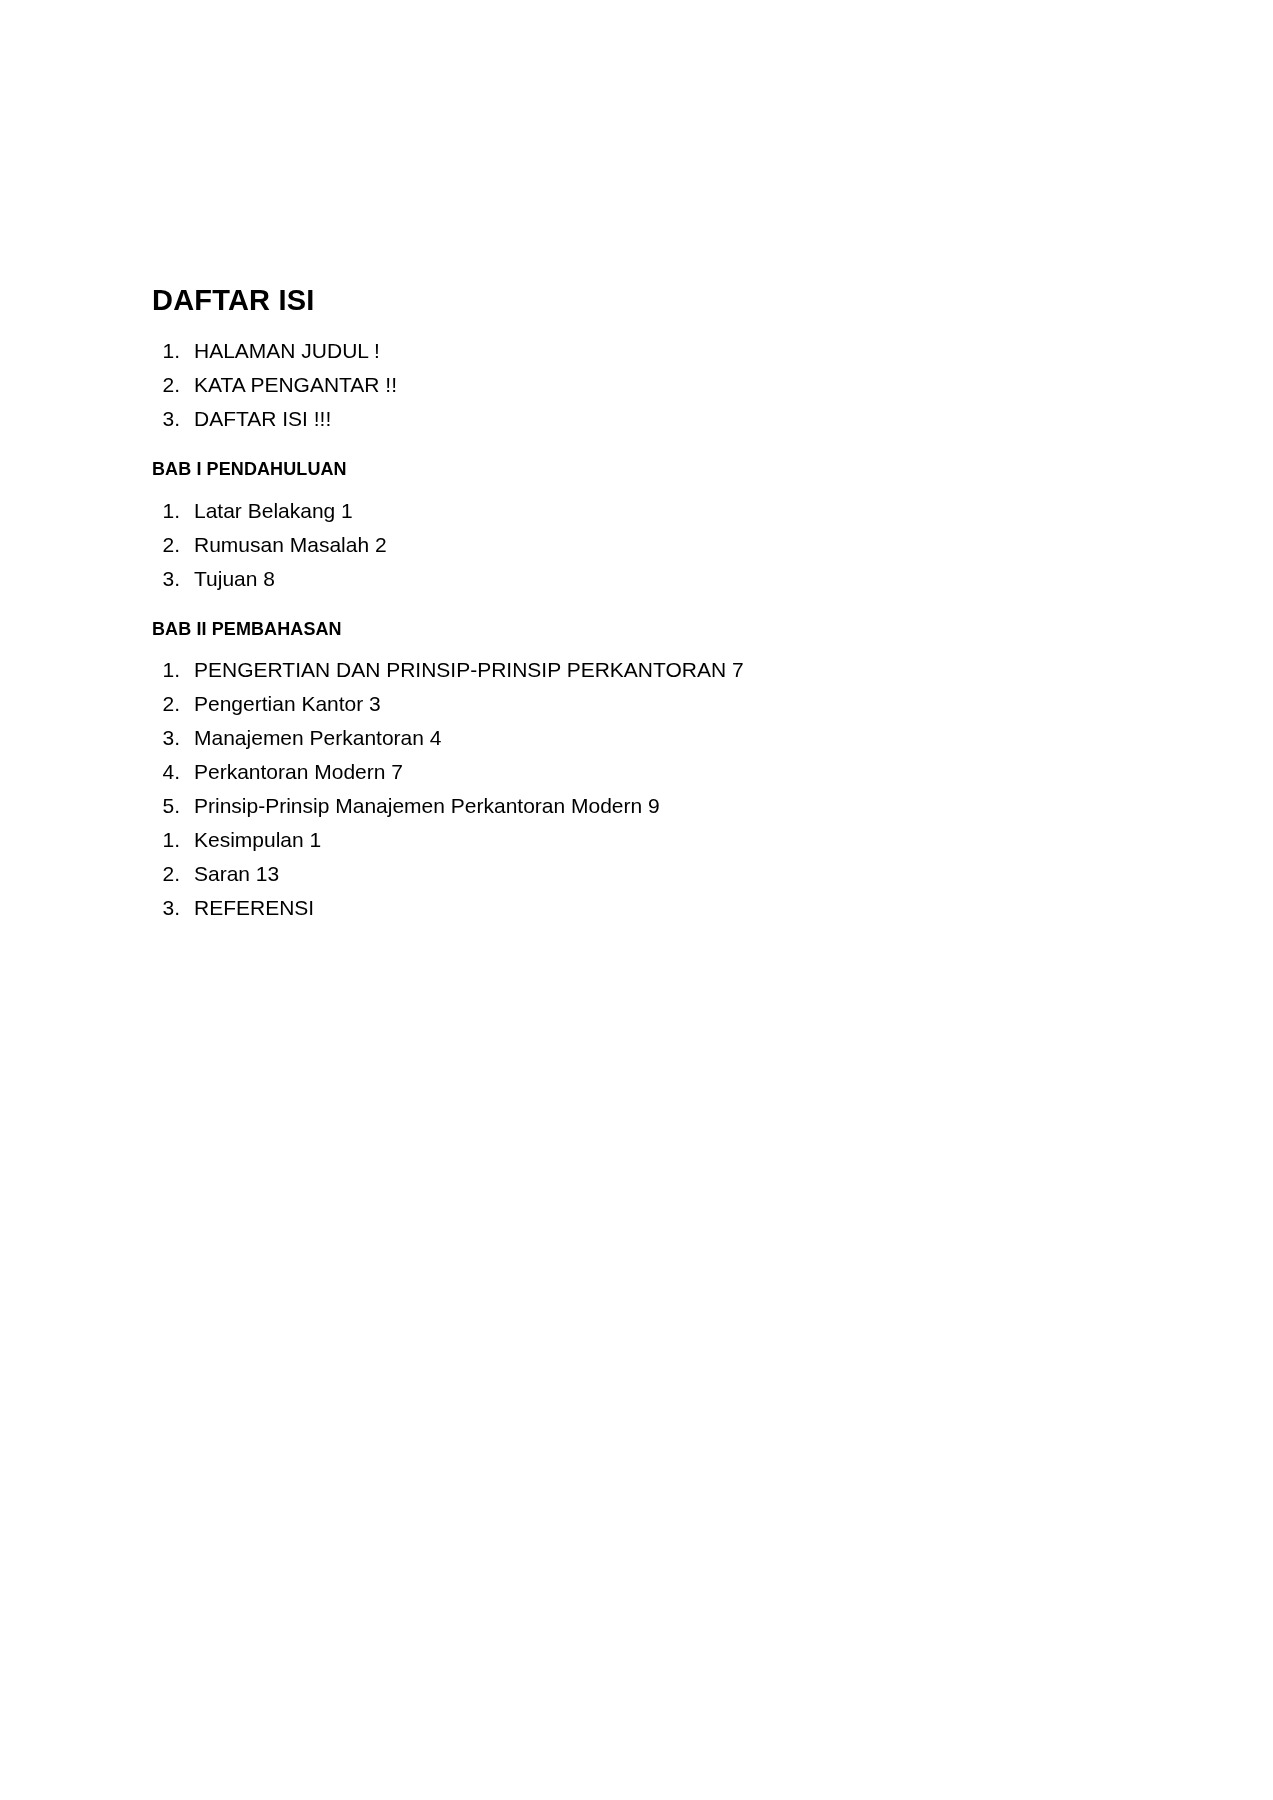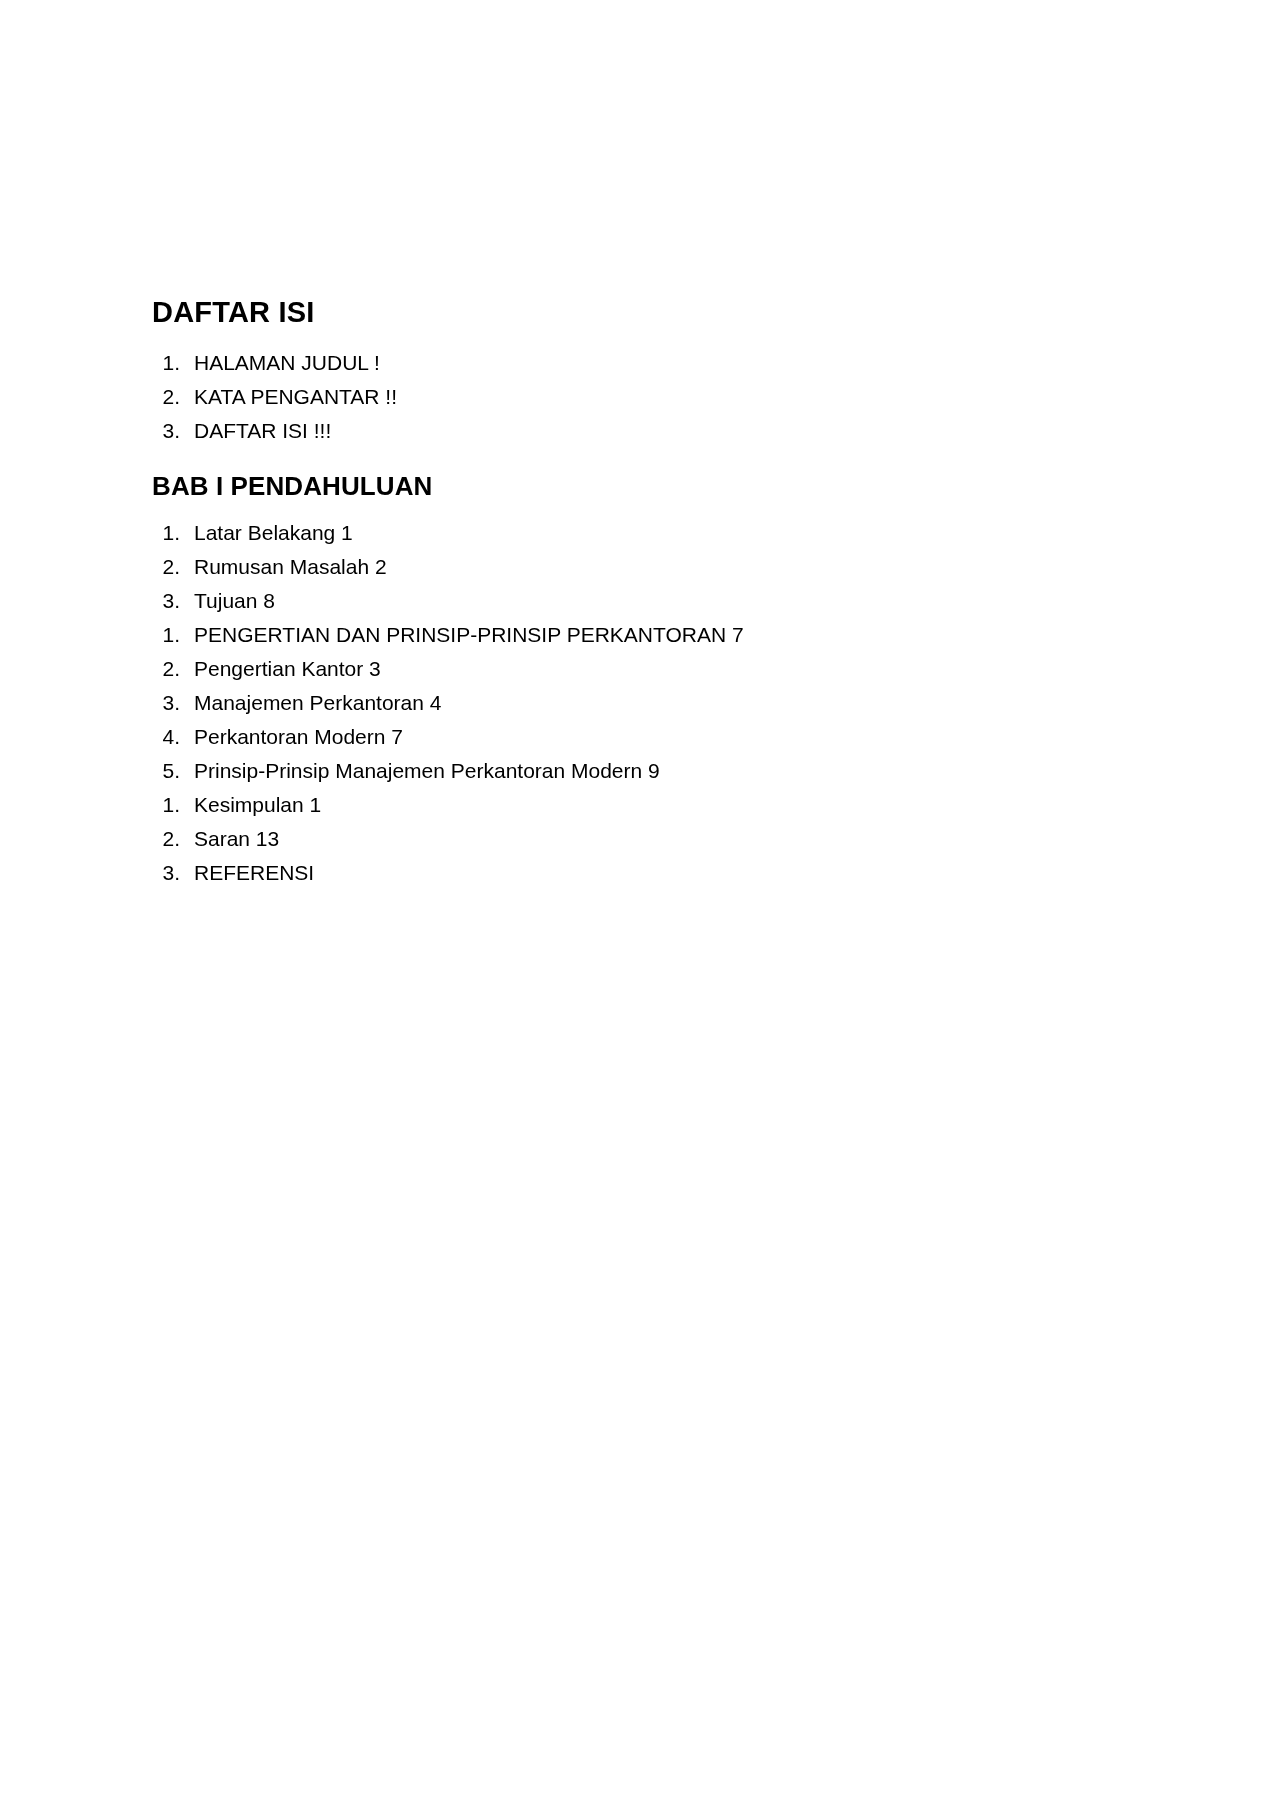--- a/index.html
+++ b/index.html
@@ -24,28 +24,28 @@
   .content {
     position: absolute;
     left: 152px;
     top: 282px;
     width: 900px;
   }
   .doc-title {
     font-size: 29px;
     font-weight: bold;
     letter-spacing: 0.2px;
-    margin: 12px 0 16px 0;
+    margin: 0 0 16px 0;
     line-height: 1.25;
   }
   .section {
     margin-bottom: 0;
   }
   .section-heading {
-    font-size: 26px;
+    font-size: 18px;
     font-weight: bold;
     margin: 22px 0 12px 0;
     line-height: 1.3;
     letter-spacing: 0.1px;
   }
   ol.items {
     list-style: none;
     margin: 0;
     padding: 0;
   }
@@ -107,20 +107,21 @@
           <span class="txt">Rumusan Masalah 2</span>
         </li>
         <li>
           <span class="num">3.</span>
           <span class="txt">Tujuan 8</span>
         </li>
       </ol>
     </div>
 
     <div class="section">
+      <div class="section-heading">BAB II PEMBAHASAN</div>
       <ol class="items list-block">
         <li>
           <span class="num">1.</span>
           <span class="txt">PENGERTIAN DAN PRINSIP-PRINSIP PERKANTORAN 7</span>
         </li>
         <li>
           <span class="num">2.</span>
           <span class="txt">Pengertian Kantor 3</span>
         </li>
         <li>

